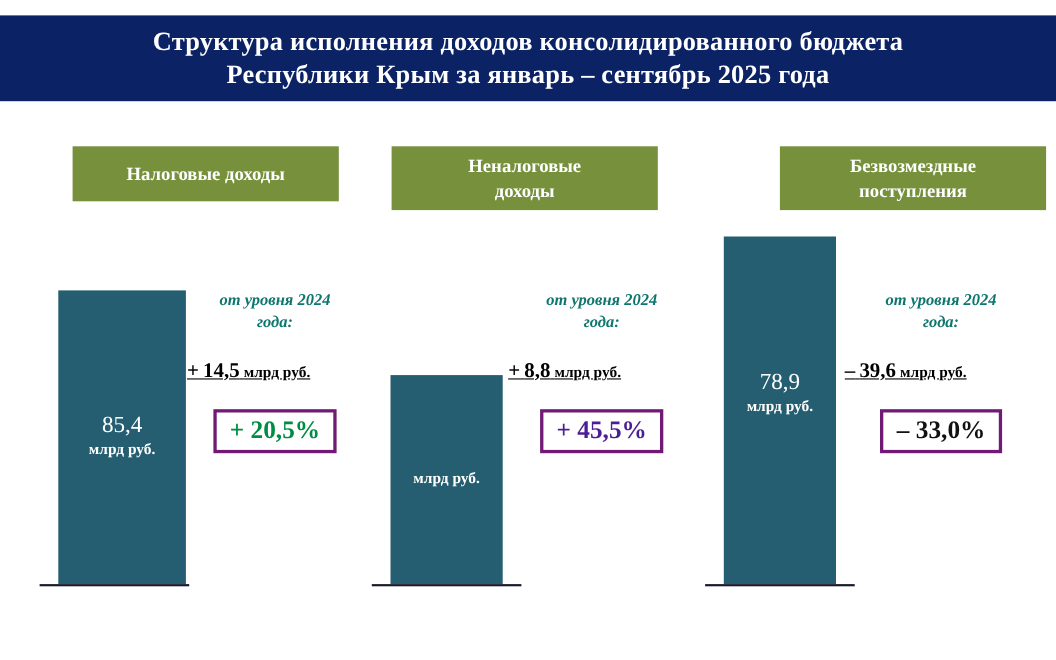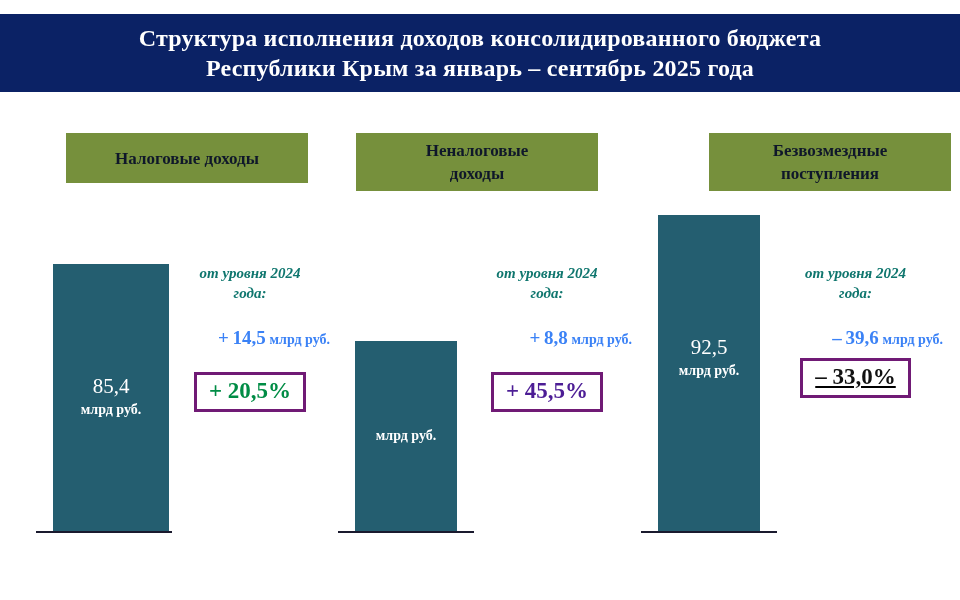--- a/index.html
+++ b/index.html
@@ -48,21 +48,21 @@
   .cat-box {
     position: absolute;
     background: #76903c;
     display: flex;
     align-items: center;
     justify-content: center;
     box-sizing: border-box;
     padding: 0 8px;
   }
   .cat-label {
-    color: #0f172a;
+    color: #ffffff;
     font-size: 17px;
     font-weight: bold;
     line-height: 23px;
     text-align: center;
   }
   .cat-0 { left: 66px;  top: 133px; width: 242px; height: 50px; }
   .cat-1 { left: 356px; top: 133px; width: 242px; height: 58px; }
   .cat-2 { left: 709px; top: 133px; width: 242px; height: 58px; }
 
   
@@ -101,23 +101,24 @@
   .ann-head {
     font-style: italic;
     font-weight: bold;
     font-size: 15px;
     line-height: 20px;
     color: #0f766e;
     text-align: center;
   }
   .ann-delta {
     font-size: 15px;
-    color: #3b82f6;
-    text-align: right;
+    color: #000000;
+    text-align: left;
     white-space: nowrap;
+    text-decoration: underline;
   }
   .ann-delta .big {
     font-size: 19px;
     font-weight: bold;
   }
   .ann-delta .unit {
     font-size: 14px;
     font-weight: bold;
   }
   .pct-box {
@@ -176,21 +177,21 @@
     <div class="bar-text bar-unit" style="top:137px;">млрд руб.</div>
   </div>
   <div class="baseline" style="left:36px; top:531px; width:136px;"></div>
 
   <div class="bar" style="left:355px; top:341px; width:102px; height:190px;">
     <div class="bar-text bar-unit" style="top:86px;">млрд руб.</div>
   </div>
   <div class="baseline" style="left:338px; top:531px; width:136px;"></div>
 
   <div class="bar" style="left:658px; top:215px; width:102px; height:316px;">
-    <div class="bar-text bar-value" style="top:120px;">92,5</div>
+    <div class="bar-text bar-value" style="top:120px;">78,9</div>
     <div class="bar-text bar-unit" style="top:147px;">млрд руб.</div>
   </div>
   <div class="baseline" style="left:641px; top:531px; width:136px;"></div>
 
   <div class="ann" style="left:170px; top:263px; width:160px;">
     <div class="ann-head">
       <span>от уровня 2024</span><br>
       <span>года:</span>
     </div>
     <div class="ann-delta" style="margin-top:24px;">
@@ -225,20 +226,20 @@
   <div class="ann" style="left:768px; top:263px; width:175px;">
     <div class="ann-head">
       <span>от уровня 2024</span><br>
       <span>года:</span>
     </div>
     <div class="ann-delta" style="margin-top:24px;">
       <span class="big">–</span>
       <span class="big">39,6</span>
       <span class="unit">млрд руб.</span>
     </div>
-    <div class="pct-wrap" style="margin-top:9px;text-decoration:underline;">
+    <div class="pct-wrap" style="margin-top:23px;">
       <div class="pct-box">
         <span class="pct-text" style="color:#111111;">– 33,0%</span>
       </div>
     </div>
   </div>
 
 </div>
 
 </body></html>

